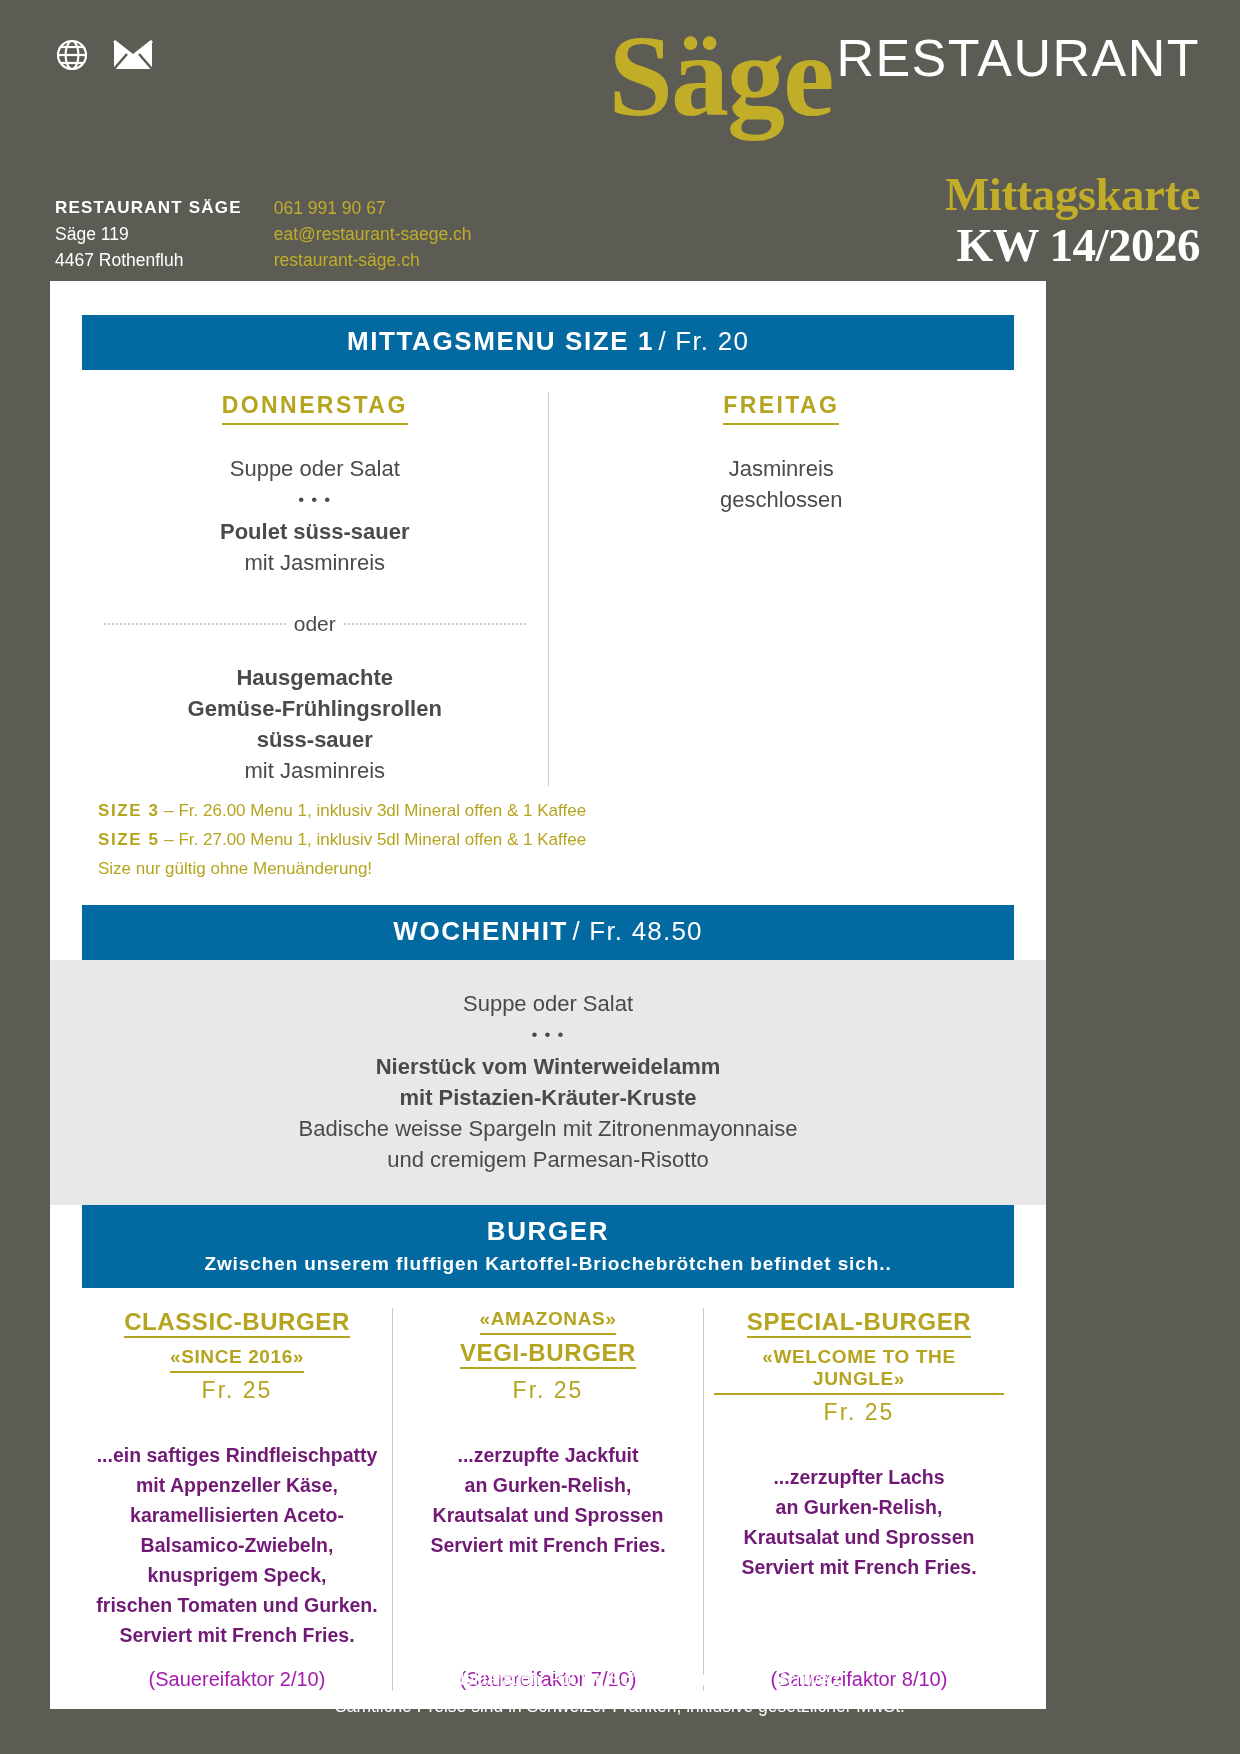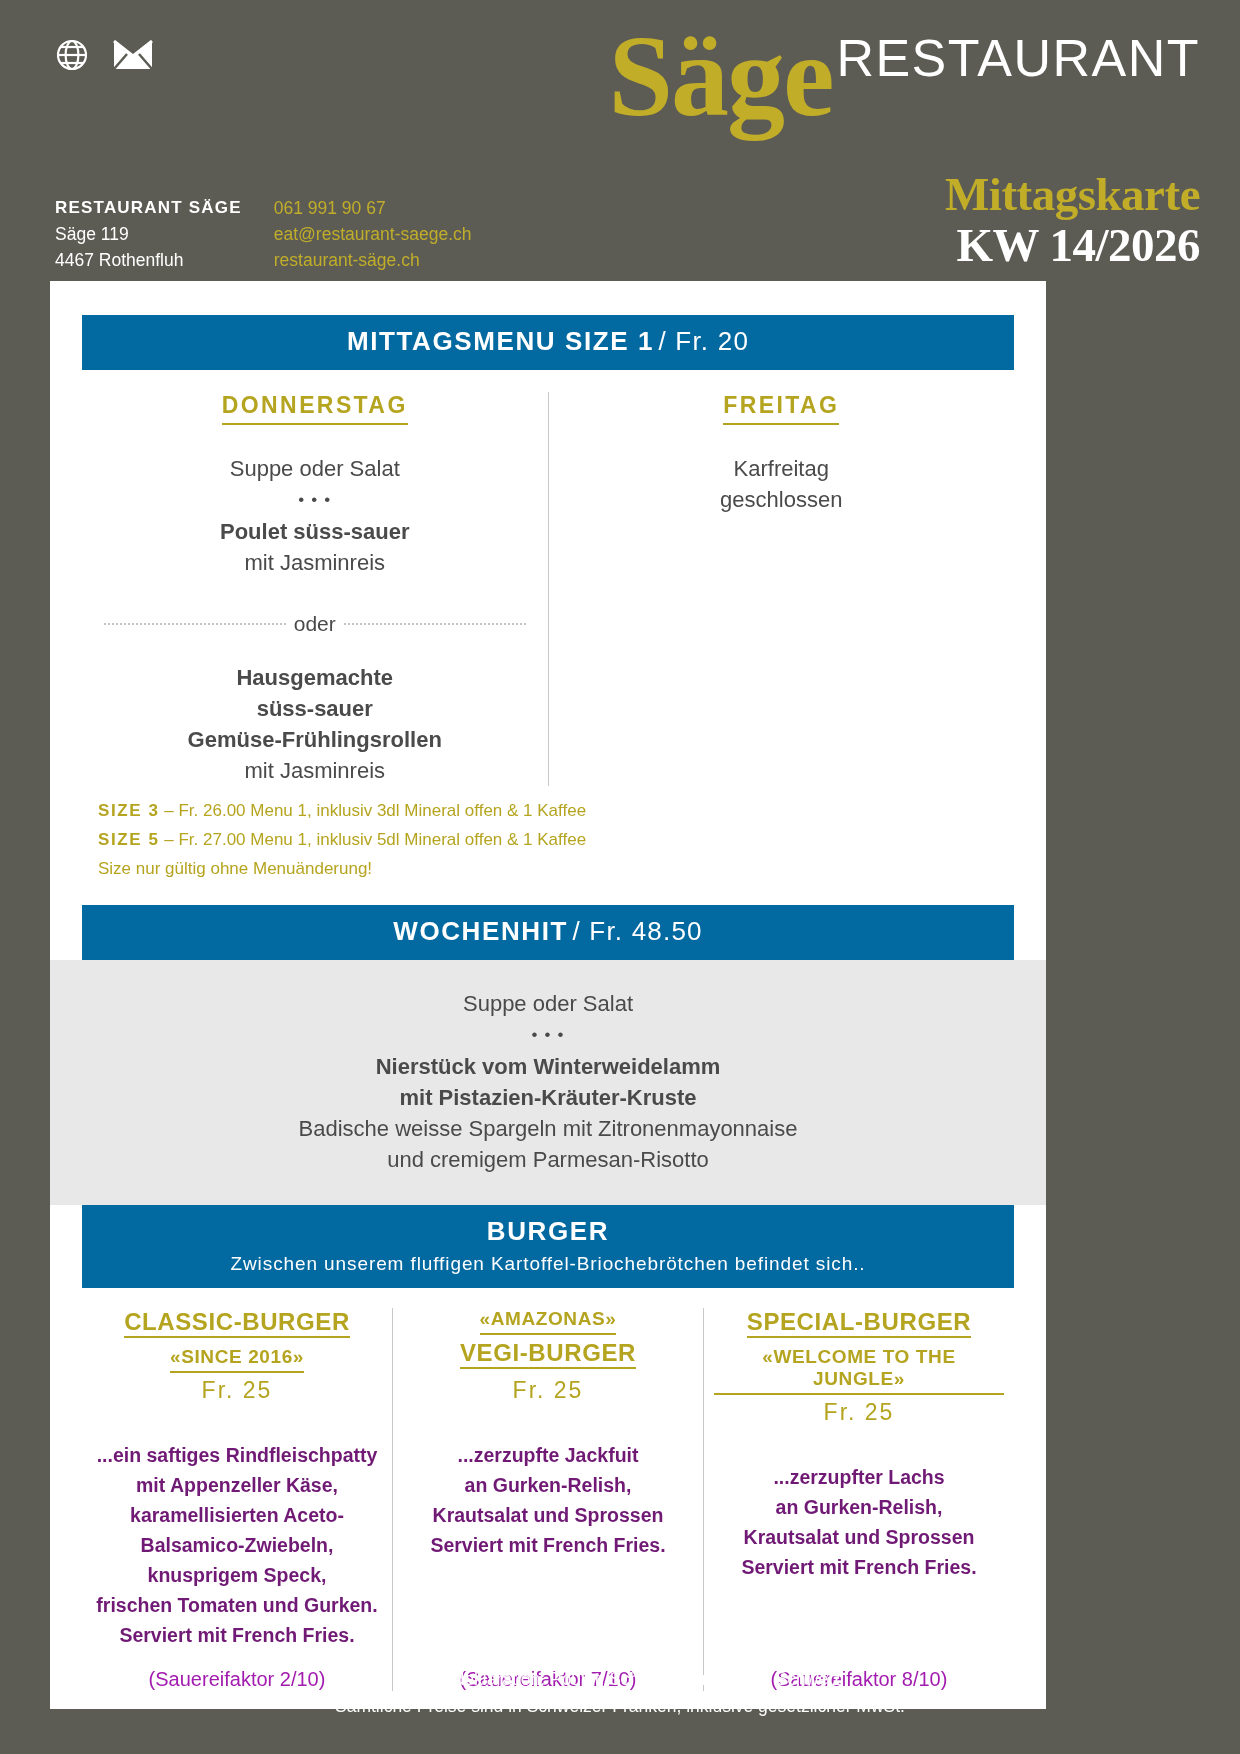--- a/index.html
+++ b/index.html
@@ -126,21 +126,21 @@
     font-size: 26px;
     letter-spacing: 1.6px;
   }
   .band .b-light {
     font-weight: 300;
     font-size: 26px;
     letter-spacing: 1.2px;
   }
   .band-sub {
     display: block;
-    font-weight: normal;
+    font-weight: bold;
     font-size: 19px;
     letter-spacing: 0.9px;
     margin-top: 6px;
   }
 
   .band-top { margin-top: 34px; }
 
   
   .days {
     display: flex;
@@ -364,28 +364,28 @@
         <div class="line-bold">Poulet süss-sauer</div>
         <div class="line-reg">mit Jasminreis</div>
 
         <div class="oder-sep">
           <span class="rule"></span>
           <span class="oder-text">oder</span>
           <span class="rule"></span>
         </div>
 
         <div class="line-bold">Hausgemachte</div>
+        <div class="line-bold">Gemüse-Frühlingsrollen</div>
         <div class="line-bold">süss-sauer</div>
-        <div class="line-bold">Gemüse-Frühlingsrollen</div>
         <div class="line-reg">mit Jasminreis</div>
       </div>
 
       <div class="day-col">
         <div class="day-title">FREITAG</div>
-        <div class="line-reg">Karfreitag</div>
+        <div class="line-reg">Jasminreis</div>
         <div class="line-reg">geschlossen</div>
       </div>
     </div>
 
     <div class="size-notes">
       <div>
         <span class="sz-label">SIZE 3</span><span> – Fr. 26.00 Menu 1, inklusiv 3dl Mineral offen &amp; 1 Kaffee</span>
       </div>
       <div>
         <span class="sz-label">SIZE 5</span><span> – Fr. 27.00 Menu 1, inklusiv 5dl Mineral offen &amp; 1 Kaffee</span>

